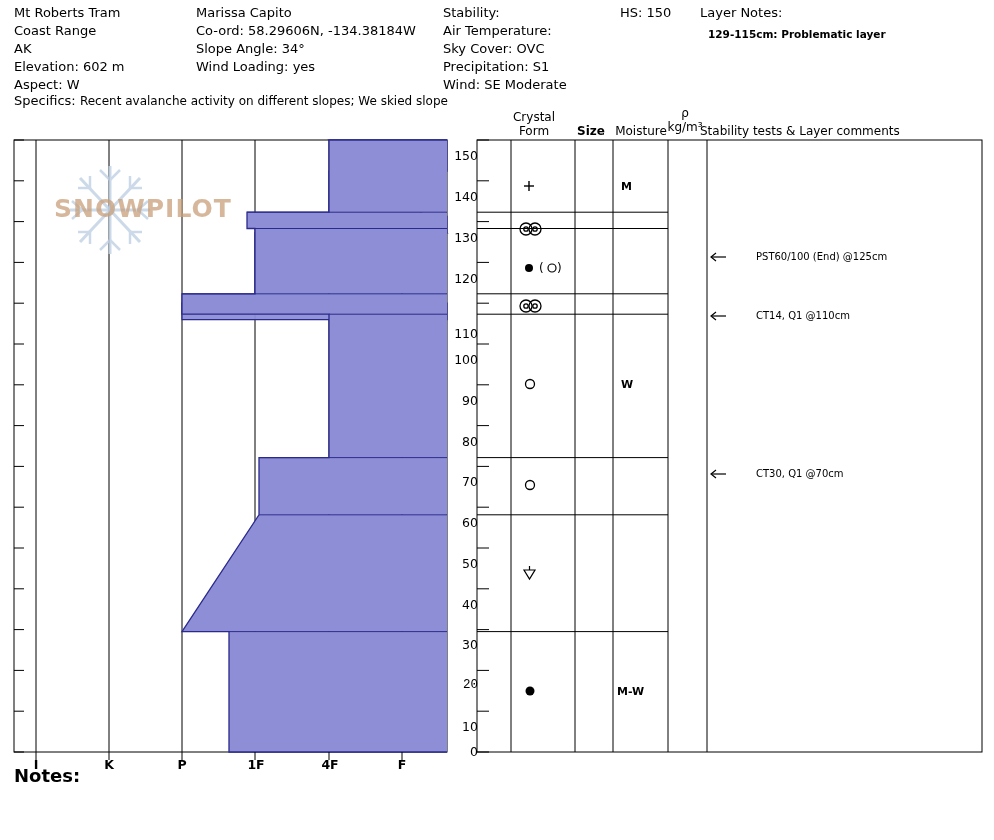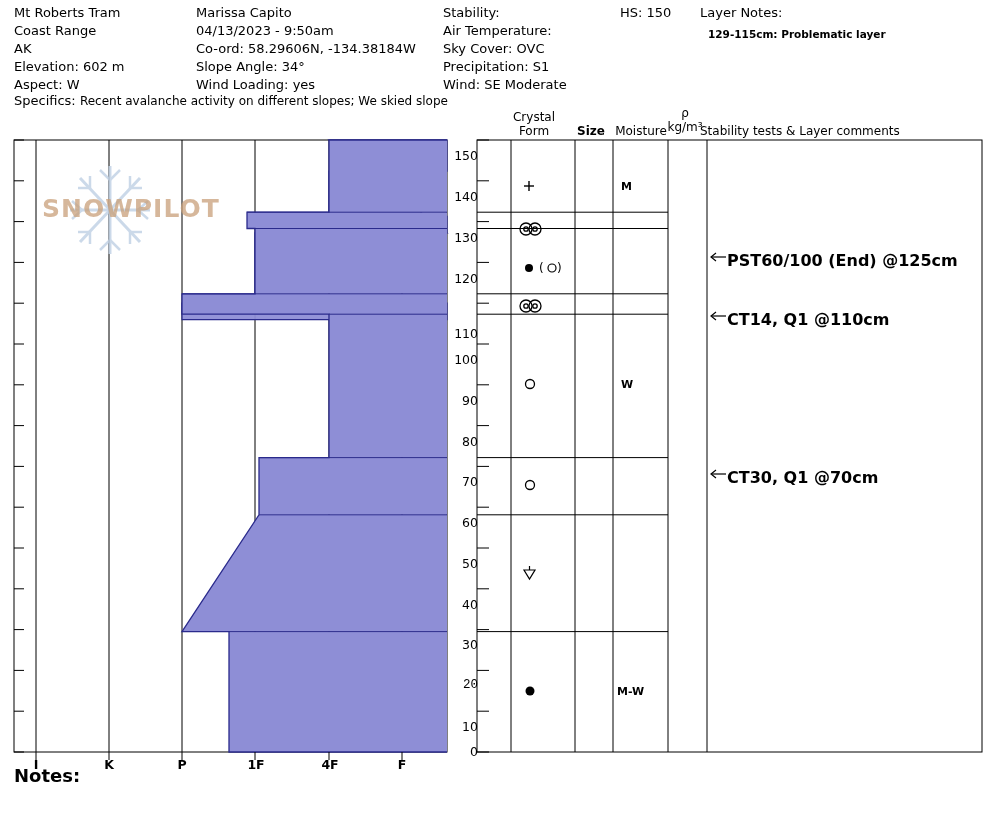--- a/index.html
+++ b/index.html
@@ -71,21 +71,21 @@
 
   
   .watermark {
     position: absolute;
     left: 38px; top: 162px;
     width: 200px; height: 100px;
     pointer-events: none;
   }
   .wm-text {
     position: absolute;
-    left: 4px; top: 32px;
+    left: 16px; top: 32px;
     font-family: "DejaVu Sans", sans-serif;
     font-size: 25px;
     font-weight: bold;
     letter-spacing: 1px;
     color: #c9a07a;
     opacity: 0.75;
   }
 
   
   #notes-label {
@@ -102,23 +102,24 @@
     text-align: center;
     line-height: 14px;
   }
   .cell-text {
     position: absolute;
     font-size: 11px;
     font-weight: bold;
   }
   .cmt-text {
     position: absolute;
-    font-size: 16px;
-    font-weight: bold;
+    font-size: 10px;
+    font-weight: normal;
     white-space: nowrap;
+    margin-left: 29px;
   }
   .axis-num {
     position: absolute;
     font-size: 12.5px;
     text-align: right;
     width: 26px;
   }
   .hard-lbl {
     position: absolute;
     font-size: 12.5px;
@@ -142,21 +143,20 @@
         <span class="val">602 m</span>
       </div>
       <div class="hdr-line">
         <span class="lbl">Aspect:</span>
         <span class="val">W</span>
       </div>
     </div>
 
     <div class="hdr-col" id="col-who">
       <div class="hdr-line">Marissa Capito</div>
-      <div class="hdr-line">04/13/2023 - 9:50am</div>
       <div class="hdr-line">
         <span class="lbl">Co-ord:</span>
         <span class="val">58.29606N, -134.38184W</span>
       </div>
       <div class="hdr-line">
         <span class="lbl">Slope Angle:</span>
         <span class="val">34°</span>
       </div>
       <div class="hdr-line">
         <span class="lbl">Wind Loading:</span>

